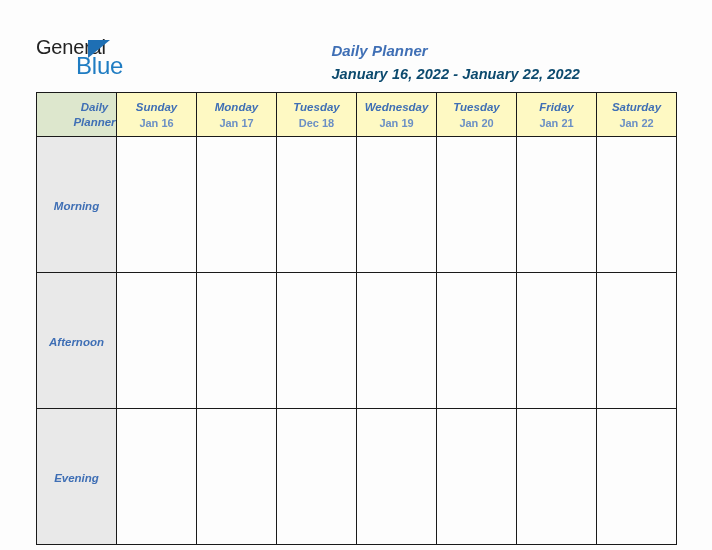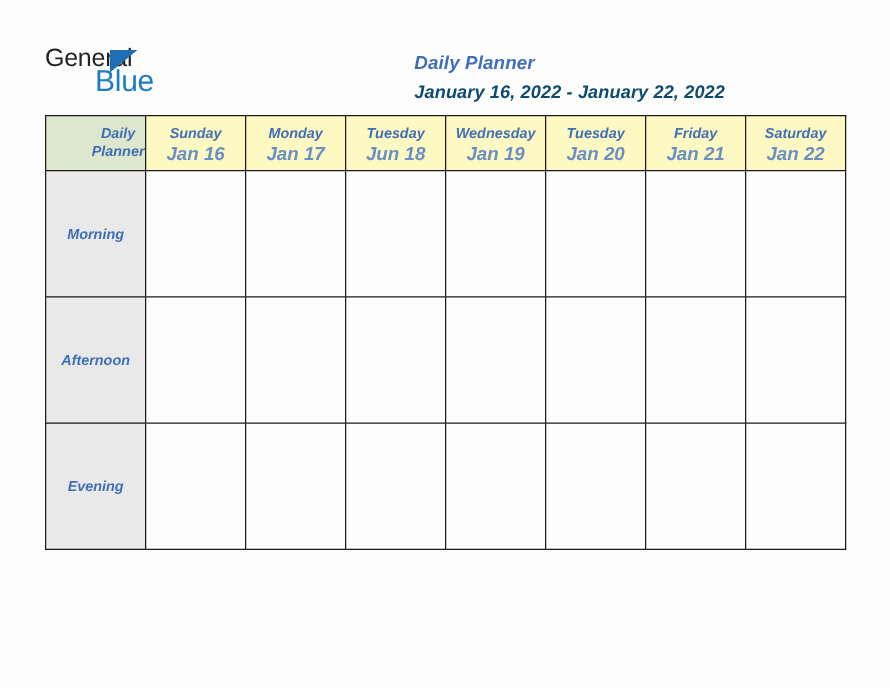--- a/index.html
+++ b/index.html
@@ -133,29 +133,28 @@
   .day-name {
     display: block;
     font-style: italic;
     font-weight: bold;
     font-size: 11.5px;
     color: #3f6fb5;
     line-height: 16px;
   }
   .day-date {
     display: block;
-    font-style: italic;
-    font-size: 15px;
+    font-size: 11px;
     color: #6b8fc4;
     line-height: 15px;
     margin-top: 1px;
   }
 
   tbody td {
-    height: 101px;
+    height: 136px;
     background: #fdfdfd;
     vertical-align: middle;
   }
   tbody td.period-cell {
     background: #e9e9e9;
     text-align: center;
   }
   .period-text {
     font-style: italic;
     font-weight: bold;
@@ -204,21 +203,21 @@
         <th>
           <span class="day-name">Sunday</span>
           <span class="day-date">Jan 16</span>
         </th>
         <th>
           <span class="day-name">Monday</span>
           <span class="day-date">Jan 17</span>
         </th>
         <th>
           <span class="day-name">Tuesday</span>
-          <span class="day-date">Jun 18</span>
+          <span class="day-date">Dec 18</span>
         </th>
         <th>
           <span class="day-name">Wednesday</span>
           <span class="day-date">Jan 19</span>
         </th>
         <th>
           <span class="day-name">Tuesday</span>
           <span class="day-date">Jan 20</span>
         </th>
         <th>

